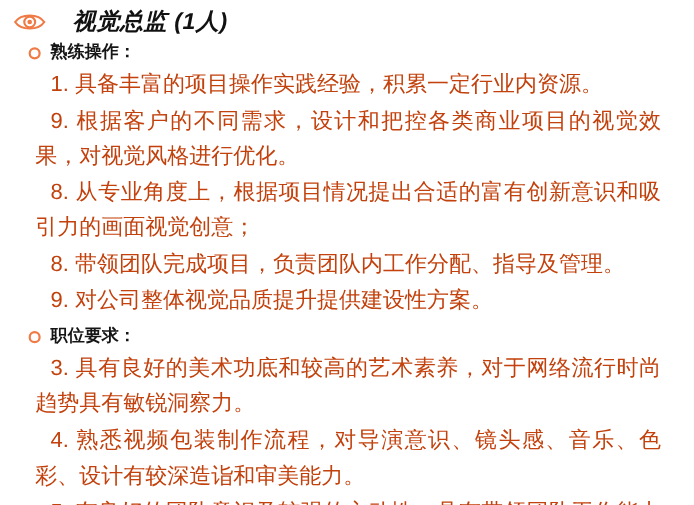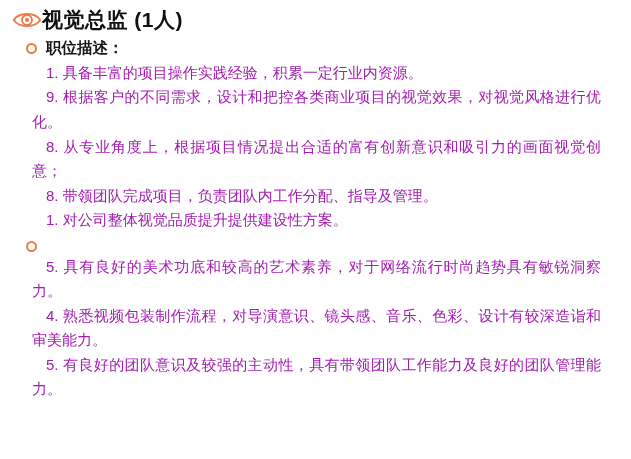--- a/index.html
+++ b/index.html
@@ -19,24 +19,25 @@
     position: relative;
     width: 631px;
     height: 459px;
     box-sizing: border-box;
     padding: 6px 14px 0 10px;
   }
   
   .title-row {
     display: flex;
     align-items: center;
-    gap: 0;
+    gap: 24px;
     padding-left: 2px;
     margin-top: 2px;
     margin-bottom: 6px;
+    font-style: italic;
   }
   .eye-icon {
     width: 30px;
     height: 22px;
     flex: 0 0 auto;
     display: block;
   }
   .title-text {
     font-size: 21px;
     font-weight: bold;
@@ -70,23 +71,23 @@
     font-weight: bold;
     color: #151515;
     line-height: 1.2;
   }
   
   .items {
     padding-left: 22px;
     padding-right: 16px;
   }
   .item {
-    font-size: 15px;
+    font-size: 20px;
     line-height: 1.62;
-    color: #a21caf;
+    color: #c2410c;
     text-align: justify;
     text-justify: inter-ideograph;
     margin: 0 0 0.5px 0;
     text-indent: 14px;
   }
   .item.j-spread {
     text-align: justify;
   }
 </style>
 </head>
@@ -101,36 +102,37 @@
         <circle cx="17" cy="12" r="5.6" fill="none" stroke="#F07A45" stroke-width="2.2"></circle>
         <circle cx="17" cy="12" r="2.4" fill="#F07A45"></circle>
       </svg>
     </span>
     <span class="title-text">视觉总监 (1人)</span>
   </div>
 
   <div class="section">
     <div class="section-head">
       <span class="ring"></span>
-      <span class="section-title">职位描述：</span>
+      <span class="section-title">熟练操作：</span>
     </div>
     <div class="items">
       <p class="item">1. 具备丰富的项目操作实践经验，积累一定行业内资源。</p>
       <p class="item">9. 根据客户的不同需求，设计和把控各类商业项目的视觉效果，对视觉风格进行优化。</p>
       <p class="item">8. 从专业角度上，根据项目情况提出合适的富有创新意识和吸引力的画面视觉创意；</p>
       <p class="item">8. 带领团队完成项目，负责团队内工作分配、指导及管理。</p>
-      <p class="item">1. 对公司整体视觉品质提升提供建设性方案。</p>
+      <p class="item">9. 对公司整体视觉品质提升提供建设性方案。</p>
     </div>
   </div>
 
   <div class="section">
     <div class="section-head">
       <span class="ring"></span>
+      <span class="section-title">职位要求：</span>
     </div>
     <div class="items">
-      <p class="item">5. 具有良好的美术功底和较高的艺术素养，对于网络流行时尚趋势具有敏锐洞察力。</p>
+      <p class="item">3. 具有良好的美术功底和较高的艺术素养，对于网络流行时尚趋势具有敏锐洞察力。</p>
       <p class="item j-spread">4. 熟悉视频包装制作流程，对导演意识、镜头感、音乐、色彩、设计有较深造诣和审美能力。</p>
       <p class="item j-spread">5. 有良好的团队意识及较强的主动性，具有带领团队工作能力及良好的团队管理能力。</p>
 
     </div>
   </div>
 
 </div>
 
 </body></html>

